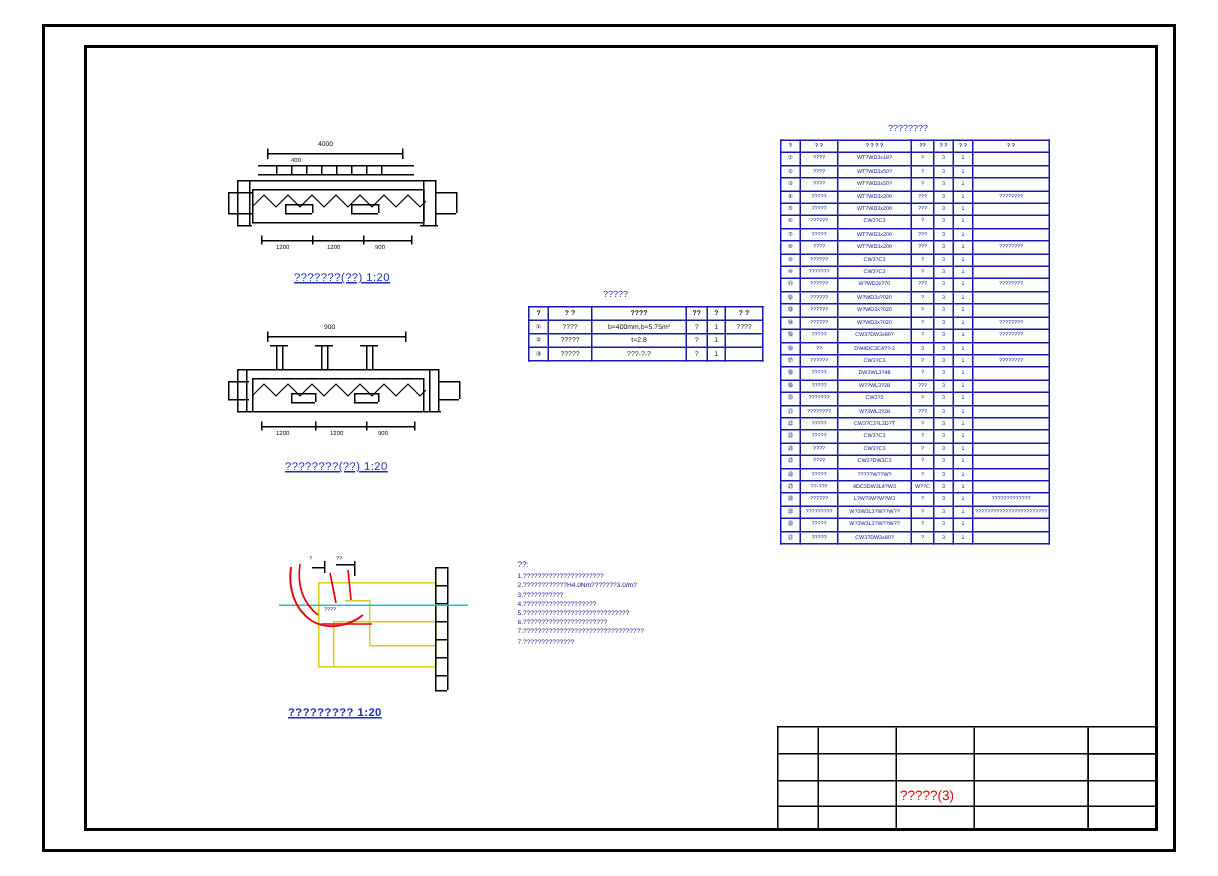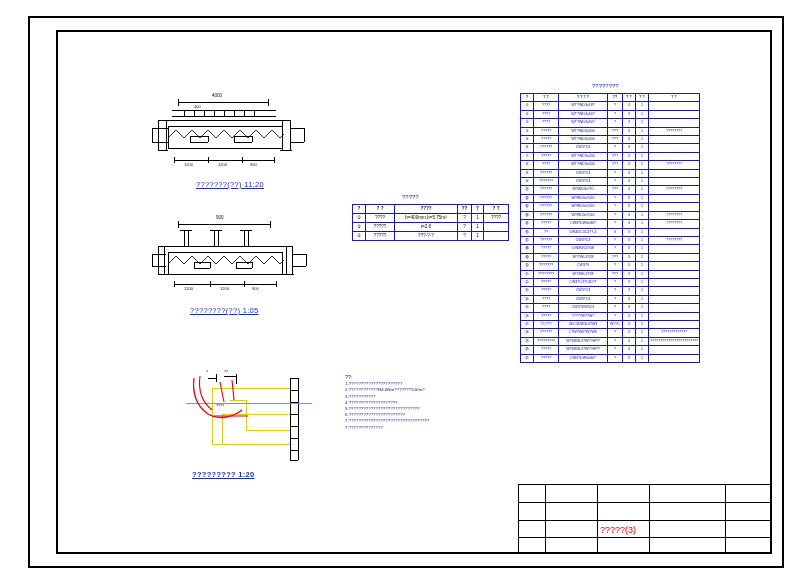--- a/index.html
+++ b/index.html
@@ -121,21 +121,21 @@
     <div class="ln vln" style="left:24px;top:59px;height:6px;"></div>
     <div class="ln vln" style="left:58px;top:59px;height:6px;"></div>
     <div class="ln vln" style="left:92px;top:59px;height:6px;"></div>
     <div class="ln vln" style="left:124px;top:59px;height:6px;"></div>
     <div style="position:absolute;left:34px;top:64px;font-size:4px;color:#111;">1200</div>
     <div style="position:absolute;left:68px;top:64px;font-size:4px;color:#111;">1200</div>
     <div style="position:absolute;left:100px;top:64px;font-size:4px;color:#111;">900</div>
 
     <div style="position:absolute;left:44px;top:6px;font-size:4px;color:#111;">400</div>
   </div>
-  <div class="caption" style="left:196px;top:180px;">???????(??) 11:20</div>
+  <div class="caption" style="left:196px;top:180px;">???????(??) 1:20</div>
 
   <div class="view" style="left:150px;top:218px;width:160px;height:86px;">
     <div class="ln hln" style="left:28px;top:6px;width:92px;"></div>
     <div class="ln vln" style="left:28px;top:3px;height:7px;"></div>
     <div class="ln vln" style="left:120px;top:3px;height:7px;"></div>
     <div style="position:absolute;left:66px;top:-3px;font-size:4.5px;color:#111;">900</div>
 
     <div class="ln vln" style="left:34px;top:12px;height:16px;"></div>
     <div class="ln vln" style="left:38px;top:12px;height:16px;"></div>
     <div class="ln vln" style="left:64px;top:12px;height:16px;"></div>
@@ -180,21 +180,21 @@
 
     <div class="ln hln" style="left:24px;top:66px;width:102px;"></div>
     <div class="ln vln" style="left:24px;top:63px;height:6px;"></div>
     <div class="ln vln" style="left:60px;top:63px;height:6px;"></div>
     <div class="ln vln" style="left:94px;top:63px;height:6px;"></div>
     <div class="ln vln" style="left:126px;top:63px;height:6px;"></div>
     <div style="position:absolute;left:34px;top:68px;font-size:4px;color:#111;">1200</div>
     <div style="position:absolute;left:70px;top:68px;font-size:4px;color:#111;">1200</div>
     <div style="position:absolute;left:102px;top:68px;font-size:4px;color:#111;">900</div>
   </div>
-  <div class="caption" style="left:190px;top:306px;">????????(??) 1:05</div>
+  <div class="caption" style="left:190px;top:306px;">????????(??) 1:20</div>
 
   <div class="view" style="left:186px;top:370px;width:130px;height:96px;">
 
     <div class="ln hln ylw" style="left:26px;top:18px;width:78px;height:1.3px;"></div>
     <div class="ln vln ylw" style="left:26px;top:18px;height:56px;width:1.3px;"></div>
     <div class="ln hln ylw" style="left:26px;top:74px;width:78px;height:1.3px;"></div>
     <div class="ln vln ylw" style="left:104px;top:18px;height:56px;width:1.3px;"></div>
     <div class="ln hln ylw" style="left:36px;top:44px;width:68px;height:1.3px;"></div>
     <div class="ln vln ylw" style="left:36px;top:44px;height:30px;width:1.3px;"></div>
     <div class="ln hln ylw" style="left:60px;top:60px;width:44px;height:1.3px;"></div>

